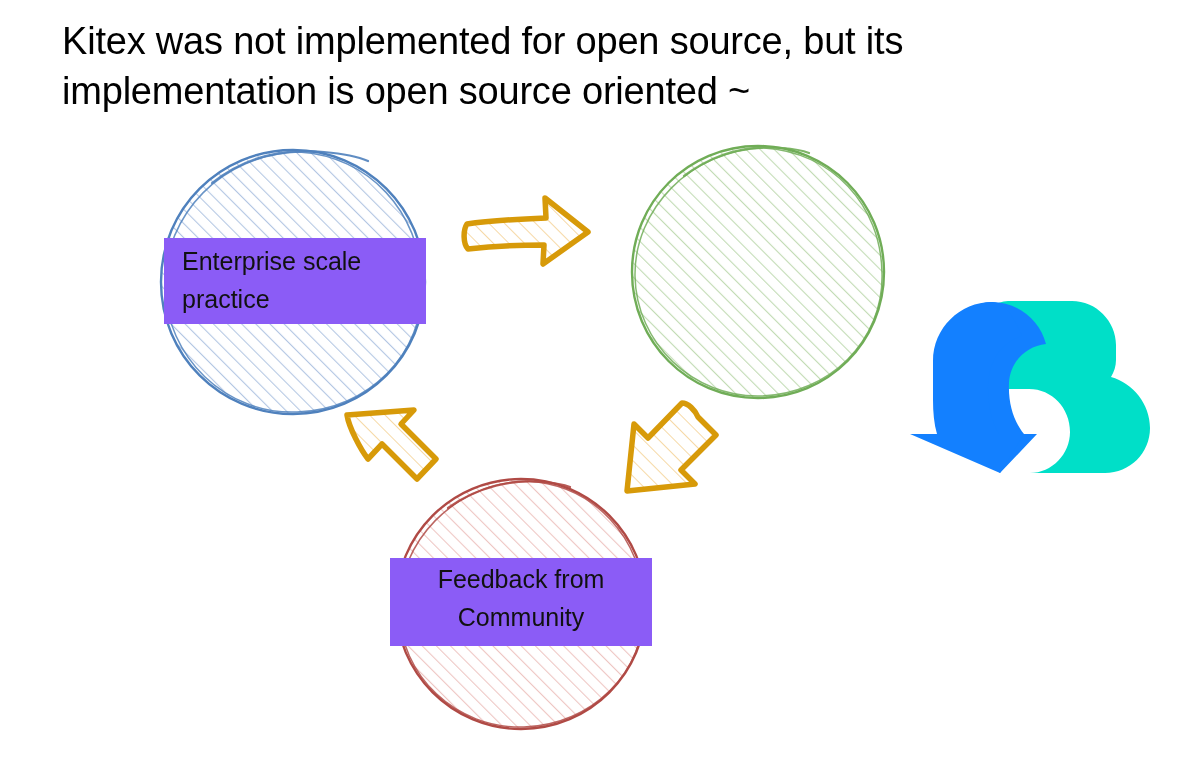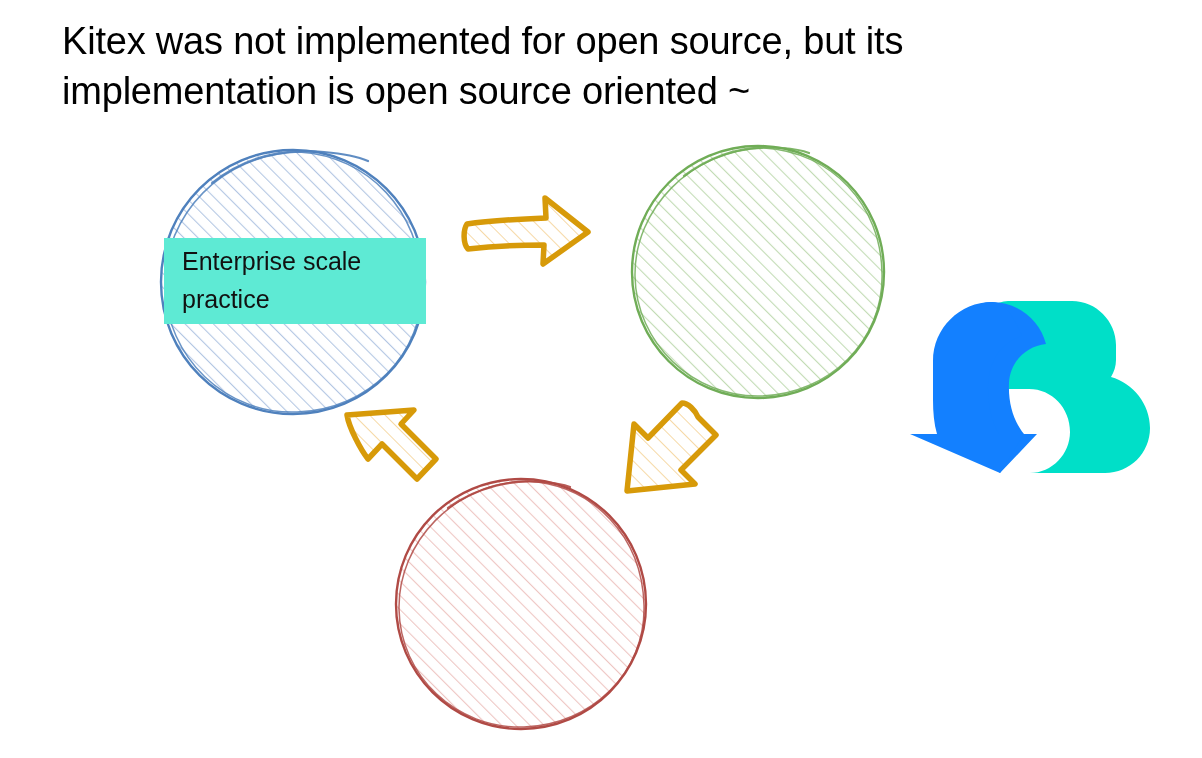--- a/index.html
+++ b/index.html
@@ -42,21 +42,21 @@
     position: absolute;
     left: 0; top: 0;
     width: 1202px;
     height: 758px;
     pointer-events: none;
   }
 
   
   .node-label {
     position: absolute;
-    background: #5eead4;
+    background: #8b5cf6;
     color: #111111;
     font-size: 25px;
     line-height: 38px;
     text-align: left;
     overflow: hidden;
     box-sizing: border-box;
   }
   .node-label.centered { text-align: center; }
 
   #label-enterprise {
@@ -176,20 +176,22 @@
                L366 444
                L352 459
                C345 450 333 428 331 415 Z" fill="url(#hatch-gold)" stroke="#D79A09" stroke-width="5.5" stroke-linejoin="round" stroke-linecap="round"></path>
     </g>
   </svg>
 
   <div class="node-label" id="label-enterprise" style="white-space: pre-line;">Enterprise scale
 practice</div>
 
 
+  <div class="node-label centered" id="label-feedback" style="white-space: pre-line;">Feedback from
+Community</div>
 
   <svg id="cloud-logo" viewBox="0 0 254 185">
 
     <g>
       <path d="M108 13
                L172 13
                C196 13 216 33 216 57
                L216 72
                C216 78 214 84 211 89
                C233 95 250 116 250 140

